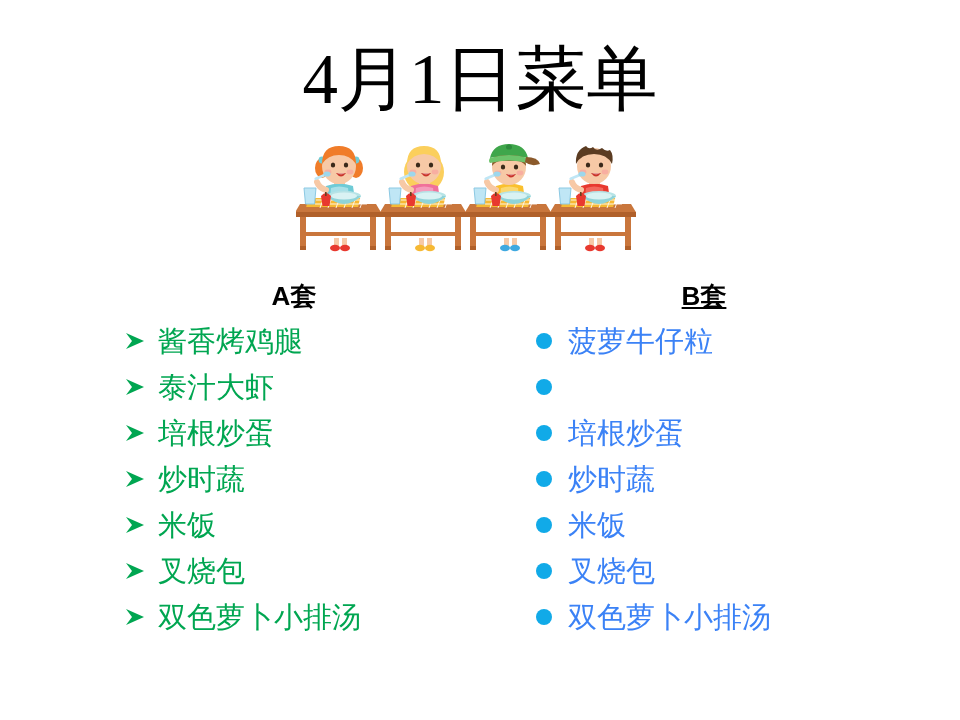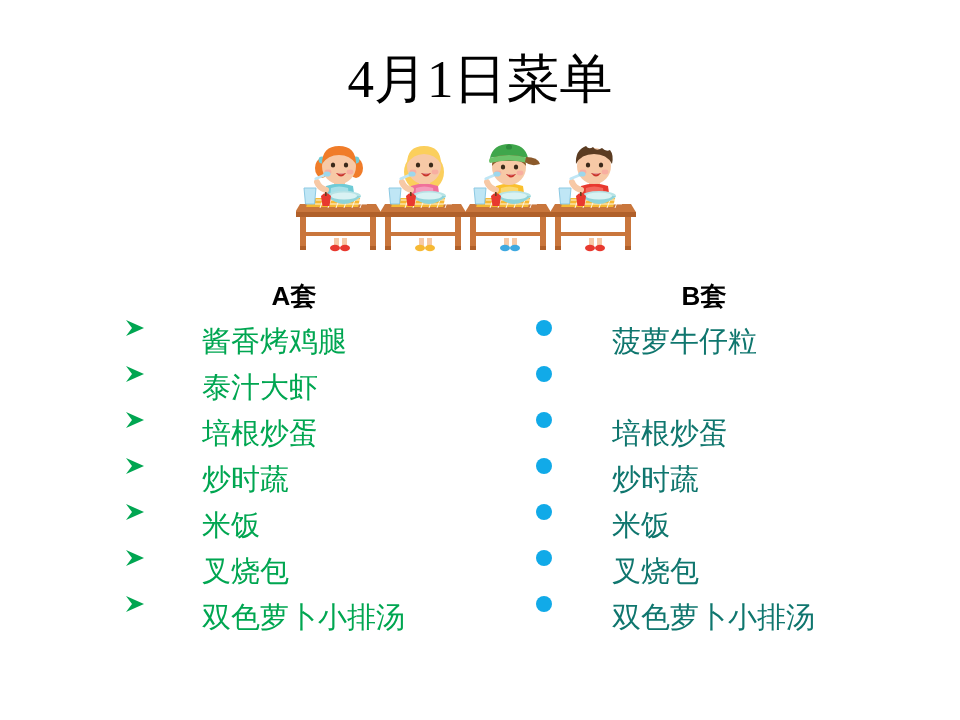--- a/index.html
+++ b/index.html
@@ -26,21 +26,21 @@
   }
 
   
   .title {
     position: absolute;
     left: 0;
     top: 48px;
     width: 960px;
     text-align: center;
     font-family: "Liberation Serif", "DejaVu Serif", serif;
-    font-size: 53px;
+    font-size: 71px;
     line-height: 62px;
     color: #000000;
     letter-spacing: 0px;
     white-space: nowrap;
   }
 
   
   .illustration {
     position: absolute;
     left: 296px;
@@ -72,48 +72,47 @@
     font-weight: bold;
     font-size: 26px;
     line-height: 32px;
     color: #000000;
     text-align: center;
     width: 300px;
     margin: 0 0 6px 0;
     white-space: nowrap;
   }
   .column-a .col-header { margin-left: 20px; }
-  .column-b .col-header { margin-left: 20px; }
+  .column-b .col-header { margin-left: 20px; text-decoration: underline; }
 
   ul.menu-list {
     list-style: none;
     margin: 0;
     padding: 0;
   }
   ul.menu-list li {
     display: flex;
-    align-items: flex-start;
+    align-items: center;
     height: 46px;
     font-family: "Liberation Serif", "DejaVu Serif", serif;
     font-size: 29px;
     line-height: 46px;
     white-space: nowrap;
-    gap: 44px;
   }
   .bullet {
     display: inline-block;
     width: 34px;
     flex: 0 0 34px;
     text-align: left;
     line-height: 46px;
   }
   .bullet svg { display: block; }
 
   .list-green li { color: #00A651; }
-  .list-blue li  { color: #0f766e; }
+  .list-blue li  { color: #3b82f6; }
 
   .item-text { display: inline-block; }
 </style>
 </head>
 <body>
 
 <div class="slide">
 
   <div class="title">4月1日菜单</div>
 

